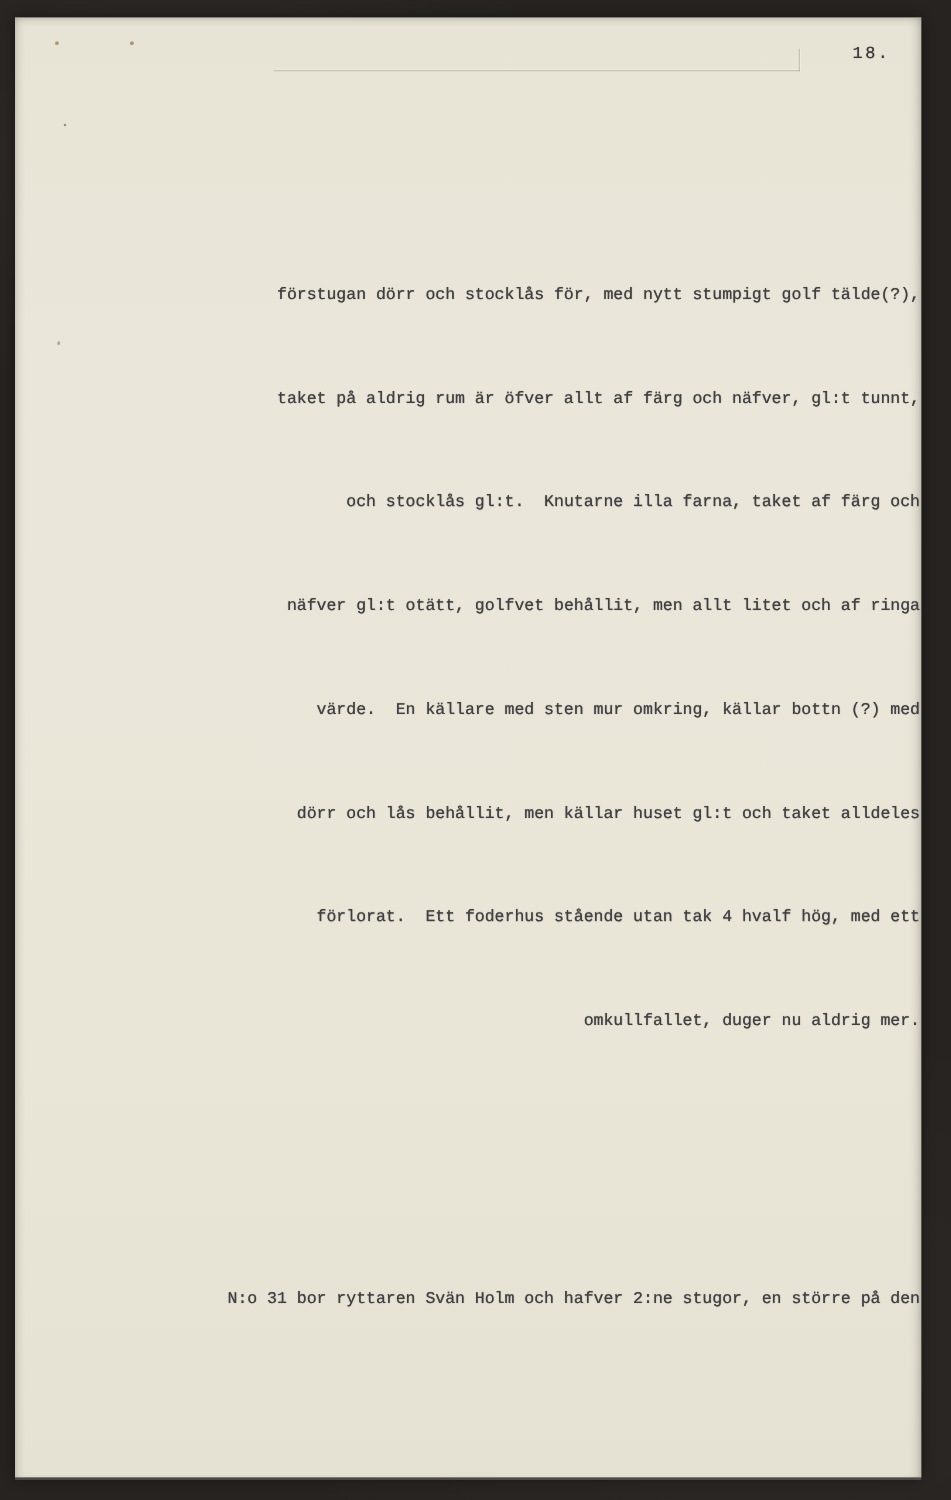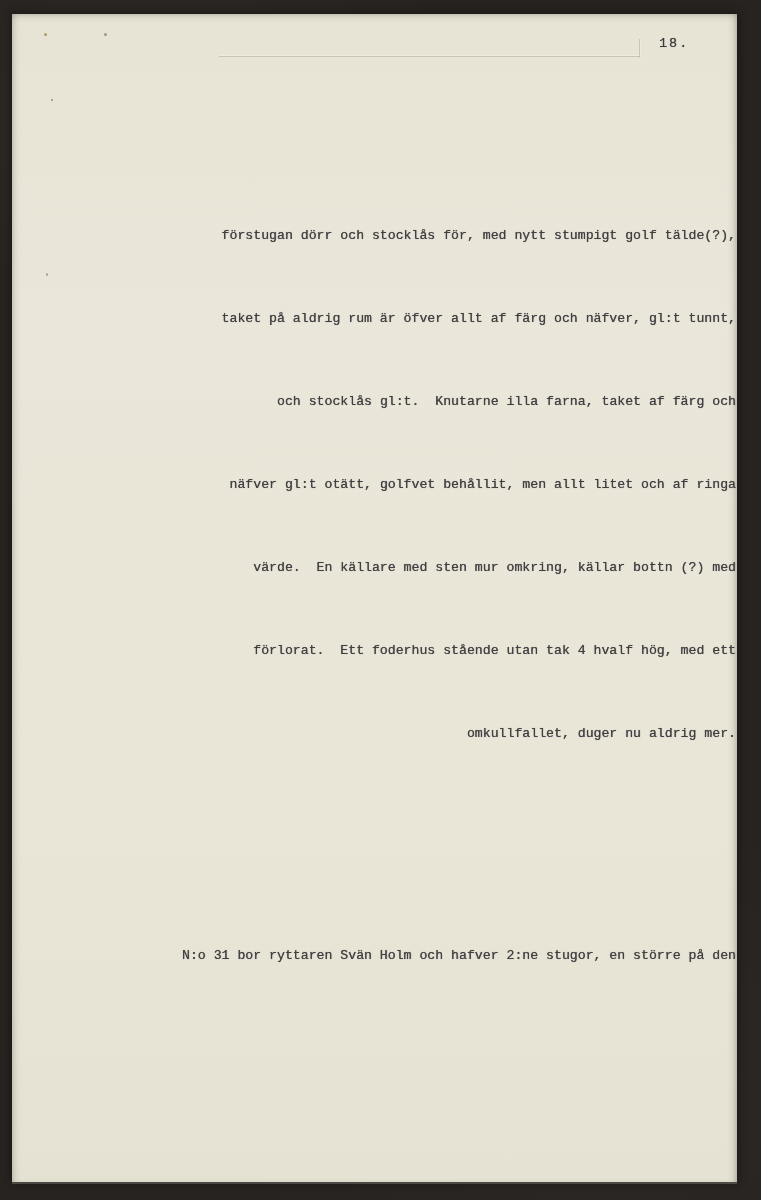--- a/index.html
+++ b/index.html
@@ -20,21 +20,21 @@
     position:absolute;left:12px;top:14px;width:725px;height:1168px;
     background:linear-gradient(180deg,#e7e3d5 0%,#eae6d9 25%,#e9e5d7 70%,#e5e1d3 100%);
     box-shadow:
       inset -7px 0 9px -7px rgba(60,55,45,0.45),
       inset 6px 0 8px -6px rgba(60,55,45,0.35),
       inset 0 6px 8px -6px rgba(60,55,45,0.30),
       0 2px 0 rgba(250,248,240,0.20),
       0 0 10px rgba(0,0,0,0.45);
   }
   .page-number{
-    position:absolute;left:659px;top:36px;
+    position:absolute;left:682px;top:36px;
     font-size:13.5px;letter-spacing:2px;color:#3c3a3c;
     text-shadow:0 0 0.7px rgba(55,53,56,0.75);
   }
   .crease-h{
     position:absolute;left:207px;top:42px;width:421px;height:1px;
     background:rgba(130,124,108,0.30);
     box-shadow:0 -1px 0 rgba(255,255,255,0.25);
   }
   .crease-v{
     position:absolute;left:627px;top:25px;width:1px;height:18px;
@@ -71,20 +71,21 @@
 
   <div class="page-number">18.</div>
 
   <div class="textblock">
     <div class="para">
       <div class="tline cont">förstugan dörr och stocklås för, med nytt stumpigt golf tälde(?),</div>
       <div class="tline cont">taket på aldrig rum är öfver allt af färg och näfver, gl:t tunnt,</div>
       <div class="tline cont">och stocklås gl:t.  Knutarne illa farna, taket af färg och</div>
       <div class="tline cont">näfver gl:t otätt, golfvet behållit, men allt litet och af ringa</div>
       <div class="tline cont">värde.  En källare med sten mur omkring, källar bottn (?) med</div>
+      <div class="tline cont">dörr och lås behållit, men källar huset gl:t och taket alldeles</div>
       <div class="tline cont">förlorat.  Ett foderhus stående utan tak 4 hvalf hög, med ett</div>
       <div class="tline cont">omkullfallet, duger nu aldrig mer.</div>
     </div>
 
     <div class="para">
       <div class="tline"><span>N:o 31</span> <span>bor ryttaren Svän Holm och hafver 2:ne stugor, en större på den</span></div>
       
       
       
       

